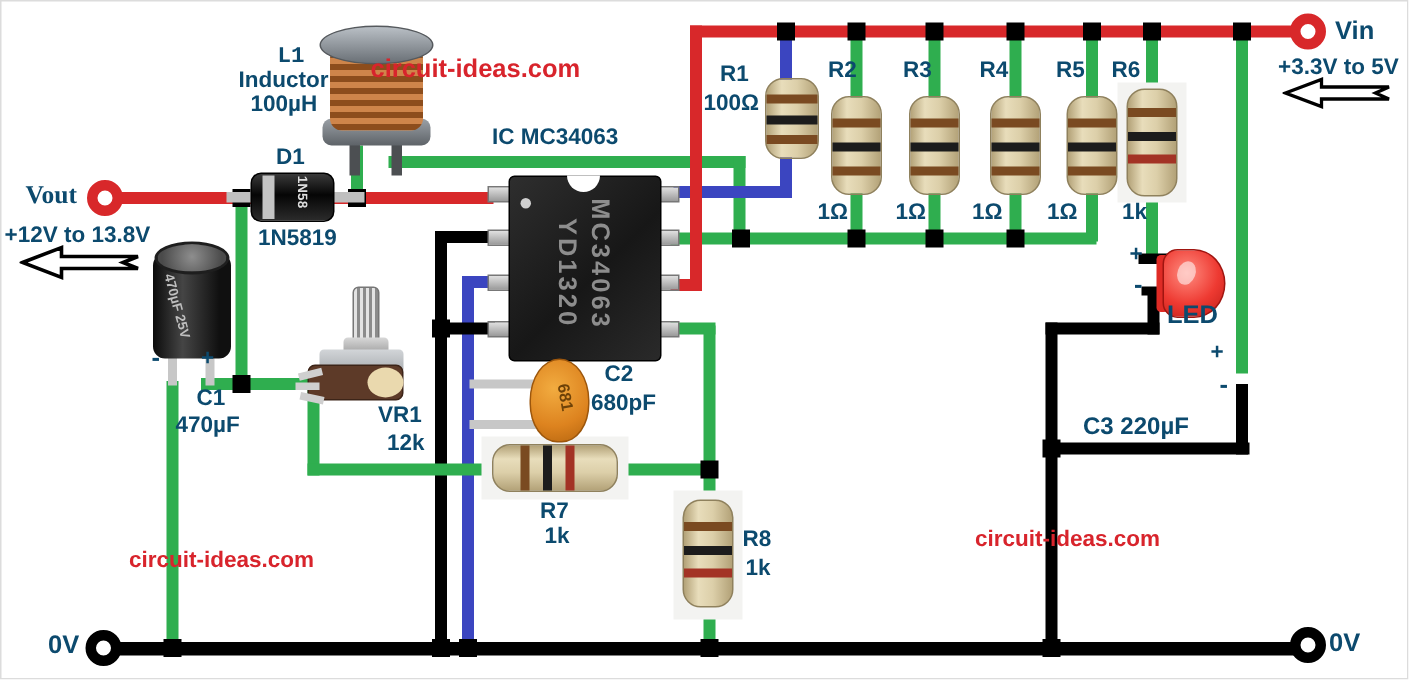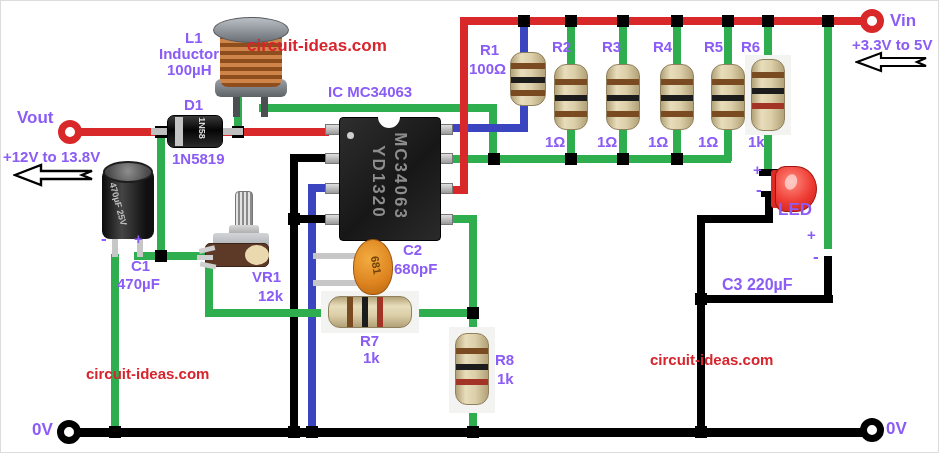--- a/index.html
+++ b/index.html
@@ -6,21 +6,21 @@
   #canvas{position:relative;width:939px;height:453px;background:#fff;overflow:hidden;
           font-family:"Liberation Sans",sans-serif;border:1px solid #dcdcdc;box-sizing:border-box;}
   .w{position:absolute;}
   .w-red{background:var(--wire-red);z-index:4;}
   .w-green{background:var(--wire-green);z-index:1;}
   .w-green-hi{background:var(--wire-green);z-index:3;}
   .w-blue{background:var(--wire-blue);z-index:2;}
   .w-blue-hi{background:var(--wire-blue);z-index:3;}
   .w-black{background:var(--wire-black);z-index:2;}
   .j{position:absolute;width:12px;height:12px;background:#000;z-index:5;}
-  .lbl{position:absolute;font-weight:bold;color:#8b5cf6;white-space:nowrap;z-index:7;line-height:1.05;} .t15{font-size:15px;} .t16{font-size:16px;} .t17{font-size:17px;}
+  .lbl{position:absolute;font-weight:bold;color:#0c4a6e;white-space:nowrap;z-index:7;line-height:1.05;} .t15{font-size:15px;} .t16{font-size:16px;} .t17{font-size:17px;}
   .wm{position:absolute;font-weight:bold;color:var(--watermark);white-space:nowrap;z-index:7;}
   .term{position:absolute;width:24px;height:24px;border-radius:50%;background:#fff;box-sizing:border-box;z-index:6;}
   .term-red{border:7px solid var(--wire-red);}
   .term-black{border:7px solid #000;}
   .comp{position:absolute;z-index:6;}
   .part{position:absolute;}
   
   .res{position:absolute;background:linear-gradient(90deg,#b3a278,#e8ddbb 30%,#dccfa9 60%,#b3a278);
        border:1px solid #8f815d;border-radius:12px;box-sizing:border-box;z-index:6;}
   .resh{background:linear-gradient(180deg,#b3a278,#e8ddbb 30%,#dccfa9 60%,#b3a278);}
@@ -226,28 +226,28 @@
     <div class="part" style="left:14px;top:10px;width:12px;height:16px;background:rgba(255,255,255,0.55);border-radius:50%;transform:rotate(20deg);"></div>
   </div>
 
   <svg style="left:12px;top:162px;" width="82" height="24" viewBox="0 0 82 24">
     <polygon points="2,12 28,2 28,8 79,8 69,12 79,16 28,16 28,22" fill="#ffffff" stroke="#000000" stroke-width="2.4"></polygon>
   </svg>
   <svg style="left:854px;top:50px;" width="74" height="22" viewBox="0 0 74 22">
     <polygon points="2,11 26,2 26,7 71,7 62,11 71,15 26,15 26,20" fill="#ffffff" stroke="#000000" stroke-width="2.2"></polygon>
   </svg>
 
-  <div class="lbl t17" style="left:16px;top:108px;">Vout</div>
+  <div class="lbl t17" style="left:16px;top:120px;font-family:Liberation Serif, serif;">Vout</div>
   <div class="lbl t15" style="left:2px;top:148px;">+12V to 13.8V</div>
   <div class="lbl t17" style="left:889px;top:11px;">Vin</div>
   <div class="lbl t15" style="left:851px;top:36px;">+3.3V to 5V</div>
   <div class="lbl t17" style="left:31px;top:420px;">0V</div>
   <div class="lbl t17" style="left:885px;top:419px;">0V</div>
 
-  <div class="lbl t15" style="left:184px;top:29px;">L1</div>
+  <div class="lbl t15" style="left:184px;top:29px;font-family:Liberation Mono, monospace;">L1</div>
   <div class="lbl t15" style="left:158px;top:45px;">Inductor</div>
   <div class="lbl t15" style="left:166px;top:61px;">100µH</div>
 
   <div class="lbl t15" style="left:183px;top:96px;">D1</div>
   <div class="lbl t15" style="left:171px;top:150px;">1N5819</div>
 
   <div class="lbl t15" style="left:327px;top:83px;">IC  MC34063</div>
 
   <div class="lbl t15" style="left:479px;top:41px;">R1</div>
   <div class="lbl t15" style="left:468px;top:60px;">100Ω</div>

